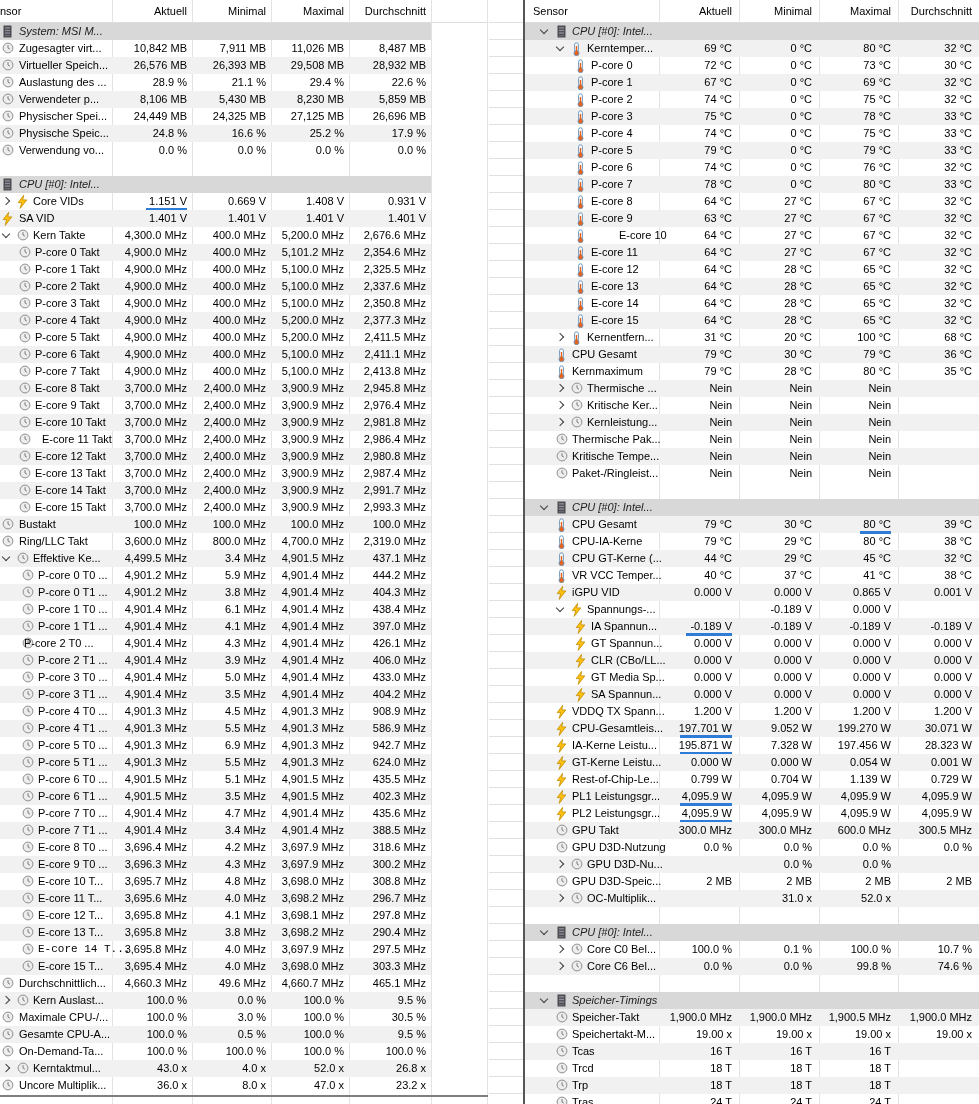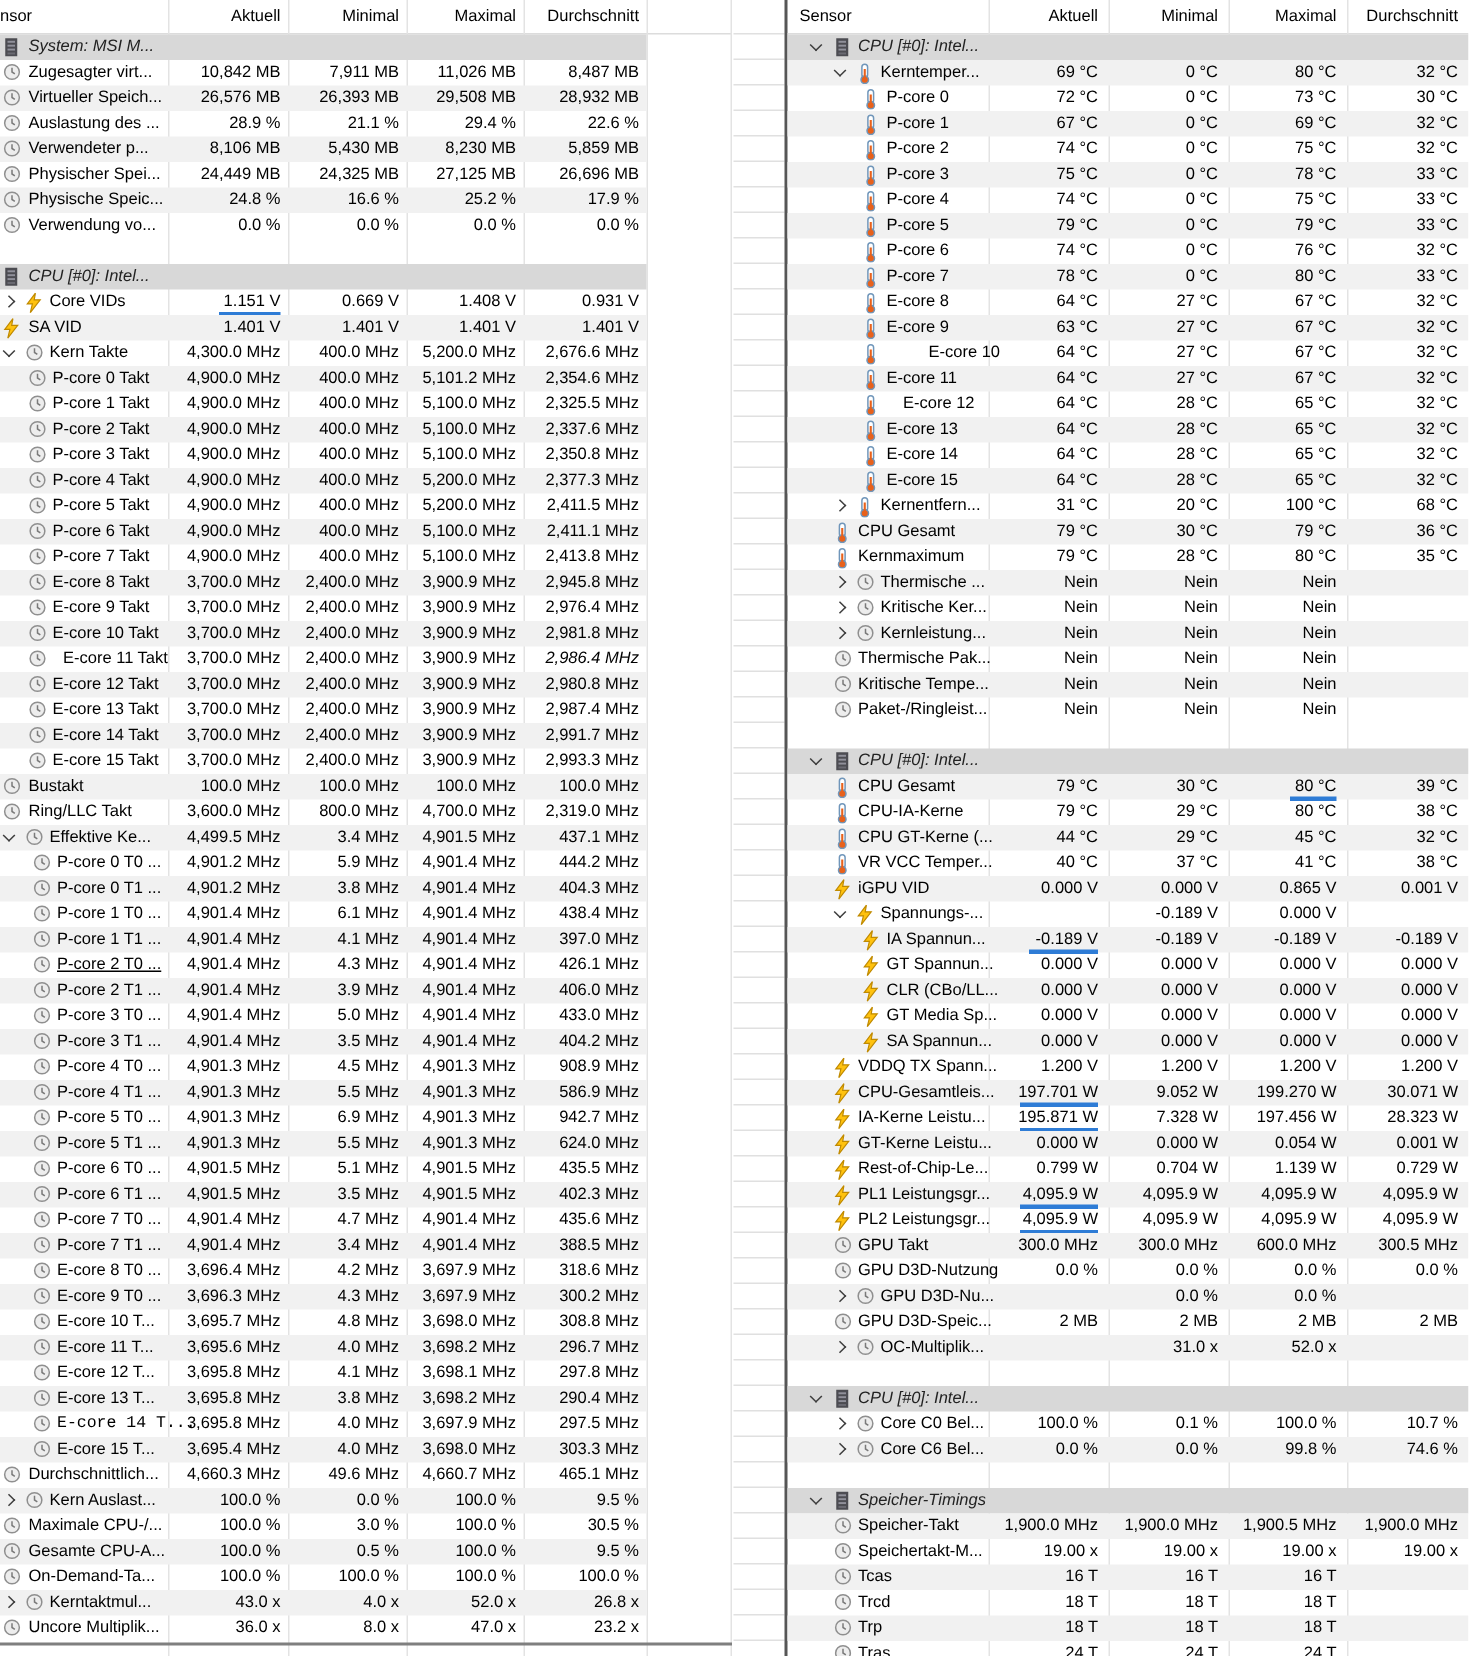--- a/index.html
+++ b/index.html
@@ -315,21 +315,21 @@
       </div>
       <div class="row" style="top: 431px; left: 0px; width: 488px;">
         <span class="ic" style="left: 19px;"><svg width="12" height="12" viewBox="0 0 12 12">
             <circle cx="6" cy="6" r="4.9" fill="#ededed" stroke="#8f8f8f" stroke-width="1"></circle>
             <path d="M6 3.2 V6 L7.9 7.2" fill="none" stroke="#7a7a7a" stroke-width="1"></path>
           </svg></span>
         <span class="lbl" style="left: 42px;">E-core 11 Takt</span>
         <span class="val" style="left: 113px; width: 74px;">3,700.0 MHz</span>
         <span class="val" style="left: 193px; width: 73px;">2,400.0 MHz</span>
         <span class="val" style="left: 272px; width: 72px;">3,900.9 MHz</span>
-        <span class="val" style="left: 350px; width: 76px; font-style: italic;">2,986.4 MHz</span>
+        <span class="val" style="left: 350px; width: 76px;">2,986.4 MHz</span>
       </div>
       <div class="row alt" style="top: 448px; left: 0px; width: 488px;">
         <div class="rowbg" style="left: 0px; width: 431px;"></div>
         <span class="ic" style="left: 19px;"><svg width="12" height="12" viewBox="0 0 12 12">
             <circle cx="6" cy="6" r="4.9" fill="#ededed" stroke="#8f8f8f" stroke-width="1"></circle>
             <path d="M6 3.2 V6 L7.9 7.2" fill="none" stroke="#7a7a7a" stroke-width="1"></path>
           </svg></span>
         <span class="lbl" style="left: 35px;">E-core 12 Takt</span>
         <span class="val" style="left: 113px; width: 74px;">3,700.0 MHz</span>
         <span class="val" style="left: 193px; width: 73px;">2,400.0 MHz</span>
@@ -450,21 +450,21 @@
         <span class="val" style="left: 113px; width: 74px;">4,901.4 MHz</span>
         <span class="val" style="left: 193px; width: 73px;">4.1 MHz</span>
         <span class="val" style="left: 272px; width: 72px;">4,901.4 MHz</span>
         <span class="val" style="left: 350px; width: 76px;">397.0 MHz</span>
       </div>
       <div class="row" style="top: 635px; left: 0px; width: 488px;">
         <span class="ic" style="left: 22px;"><svg width="12" height="12" viewBox="0 0 12 12">
             <circle cx="6" cy="6" r="4.9" fill="#ededed" stroke="#8f8f8f" stroke-width="1"></circle>
             <path d="M6 3.2 V6 L7.9 7.2" fill="none" stroke="#7a7a7a" stroke-width="1"></path>
           </svg></span>
-        <span class="lbl" style="left: 38px; text-decoration: underline;">P-core 2 T0 ...</span>
+        <span class="lbl" style="left: 24px;">P-core 2 T0 ...</span>
         <span class="val" style="left: 113px; width: 74px;">4,901.4 MHz</span>
         <span class="val" style="left: 193px; width: 73px;">4.3 MHz</span>
         <span class="val" style="left: 272px; width: 72px;">4,901.4 MHz</span>
         <span class="val" style="left: 350px; width: 76px;">426.1 MHz</span>
       </div>
       <div class="row alt" style="top: 652px; left: 0px; width: 488px;">
         <div class="rowbg" style="left: 0px; width: 431px;"></div>
         <span class="ic" style="left: 22px;"><svg width="12" height="12" viewBox="0 0 12 12">
             <circle cx="6" cy="6" r="4.9" fill="#ededed" stroke="#8f8f8f" stroke-width="1"></circle>
             <path d="M6 3.2 V6 L7.9 7.2" fill="none" stroke="#7a7a7a" stroke-width="1"></path>
@@ -1024,21 +1024,21 @@
         <span class="val" style="left: 215px; width: 72px;">27 °C</span>
         <span class="val" style="left: 295px; width: 71px;">67 °C</span>
         <span class="val" style="left: 374px; width: 73px;">32 °C</span>
       </div>
       <div class="row" style="top: 261px; left: 0px; width: 454px;">
         <span class="ic" style="left: 50px;"><svg width="11" height="14" viewBox="0 0 11 14">
             <rect x="3.6" y="0.8" width="3.8" height="9" rx="1.9" fill="#ffffff" stroke="#7096ba" stroke-width="1"></rect>
             <circle cx="5.5" cy="11.2" r="2.5" fill="#e8611b" stroke="#7096ba" stroke-width="1"></circle>
             <rect x="4.8" y="4" width="1.4" height="6.4" fill="#e8611b"></rect>
           </svg></span>
-        <span class="lbl" style="left: 66px; margin-left: 11px;">E-core 12</span>
+        <span class="lbl" style="left: 66px;">E-core 12</span>
         <span class="val" style="left: 135px; width: 72px;">64 °C</span>
         <span class="val" style="left: 215px; width: 72px;">28 °C</span>
         <span class="val" style="left: 295px; width: 71px;">65 °C</span>
         <span class="val" style="left: 374px; width: 73px;">32 °C</span>
       </div>
       <div class="row alt" style="top: 278px; left: 0px; width: 454px;">
         <div class="rowbg" style="left: 0px; width: 454px;"></div>
         <span class="ic" style="left: 50px;"><svg width="11" height="14" viewBox="0 0 11 14">
             <rect x="3.6" y="0.8" width="3.8" height="9" rx="1.9" fill="#ffffff" stroke="#7096ba" stroke-width="1"></rect>
             <circle cx="5.5" cy="11.2" r="2.5" fill="#e8611b" stroke="#7096ba" stroke-width="1"></circle>

